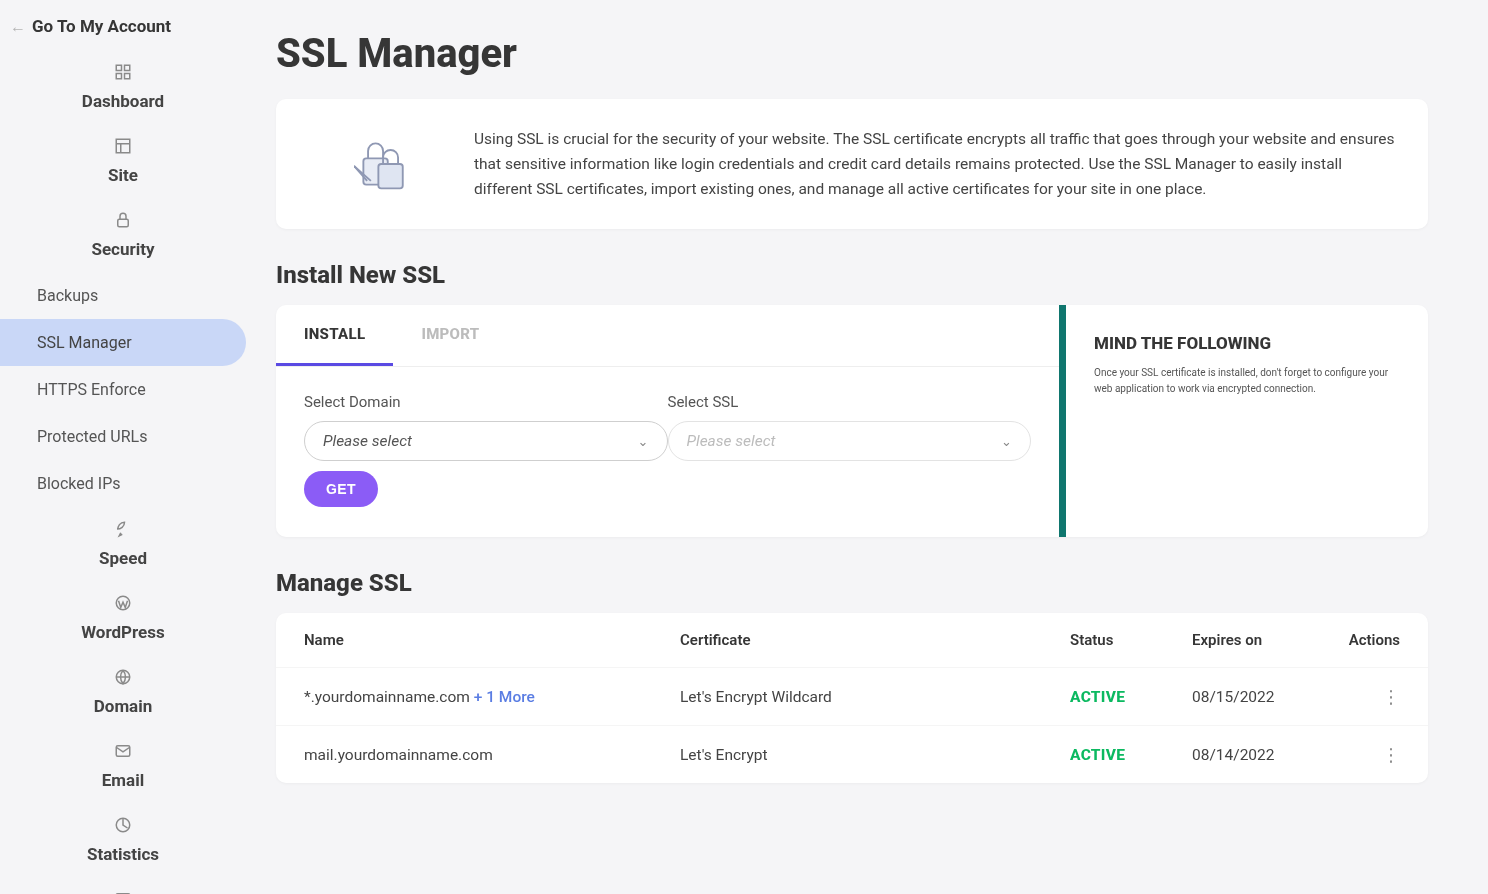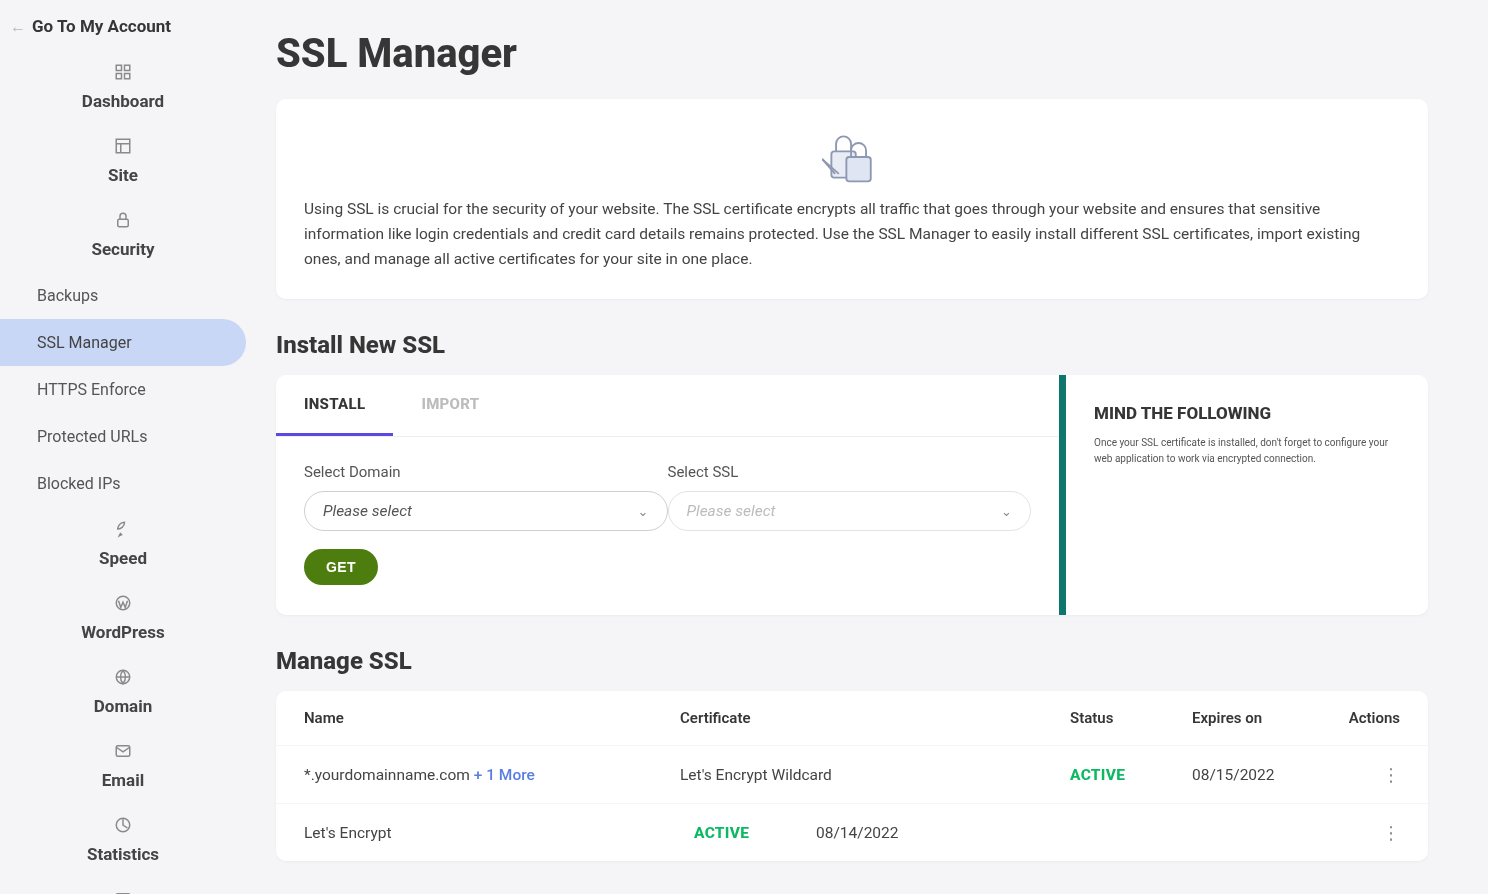--- a/index.html
+++ b/index.html
@@ -79,21 +79,20 @@
   background: #fff;
   border-radius: 10px;
   box-shadow: 0 1px 3px rgba(0,0,0,0.04);
 }
 .intro-card {
   display: flex;
   align-items: center;
   padding: 28px 28px;
   gap: 10px;
   margin-bottom: 32px;
-  flex-direction: column;
 }
 .intro-icon {
   width: 160px;
   flex-shrink: 0;
   display: flex;
   justify-content: center;
 }
 .intro-icon svg { width: 60px; height: 60px; color: #8f98b3;}
 .intro-text {
   font-size: 15.5px;
@@ -130,21 +129,21 @@
   color: #bcbcbc;
   cursor: pointer;
 }
 .tab.active {
   color: #363636;
   border-bottom: 3px solid #5a4ae3;
 }
 .form-area {
   padding: 26px 28px 30px 28px;
 }
-.field-row { display: flex; margin-bottom: 18px;}
+.field-row { display: flex; margin-bottom: 10px;}
 .field { flex: 1; }
 .field-label {
   font-size: 15px;
   color: #555;
   margin-bottom: 10px;
 }
 .select-box {
   border: 1px solid #cfcfcf;
   border-radius: 22px;
   padding: 10px 18px;
@@ -152,21 +151,21 @@
   justify-content: space-between;
   align-items: center;
   font-size: 15.5px;
   font-style: italic;
   color: #555;
   cursor: pointer;
 }
 .select-box.disabled { color: #bcbcbc; border-color: #e3e3e3;}
 .chev { font-style: normal; color: #888; font-size: 13px;}
 .get-btn {
-  background: #4d7c0f;
+  background: #8b5cf6;
   color: #fff;
   border: none;
   border-radius: 20px;
   padding: 10px 22px;
   font-size: 14px;
   font-weight: 700;
   letter-spacing: 0.4px;
   cursor: pointer;
 }
 .mind-title {
@@ -378,20 +377,23 @@
         <div class="col-name">
           <span>*.yourdomainname.com</span><span class="more-link"> + 1 More</span>
         </div>
         <div class="col-cert">Let's Encrypt Wildcard</div>
         <div class="col-status"><span class="status-active">ACTIVE</span></div>
         <div class="col-expires">08/15/2022</div>
         <div class="col-actions"><span class="dots-btn">⋮</span></div>
       </div>
 
       <div class="table-row body">
+        <div class="col-name">
+          <span>mail.yourdomainname.com</span><span class="more-link"></span>
+        </div>
         <div class="col-cert">Let's Encrypt</div>
         <div class="col-status"><span class="status-active">ACTIVE</span></div>
         <div class="col-expires">08/14/2022</div>
         <div class="col-actions"><span class="dots-btn">⋮</span></div>
       </div>
     </div>
   </main>
 </div>
 
 </body></html>

